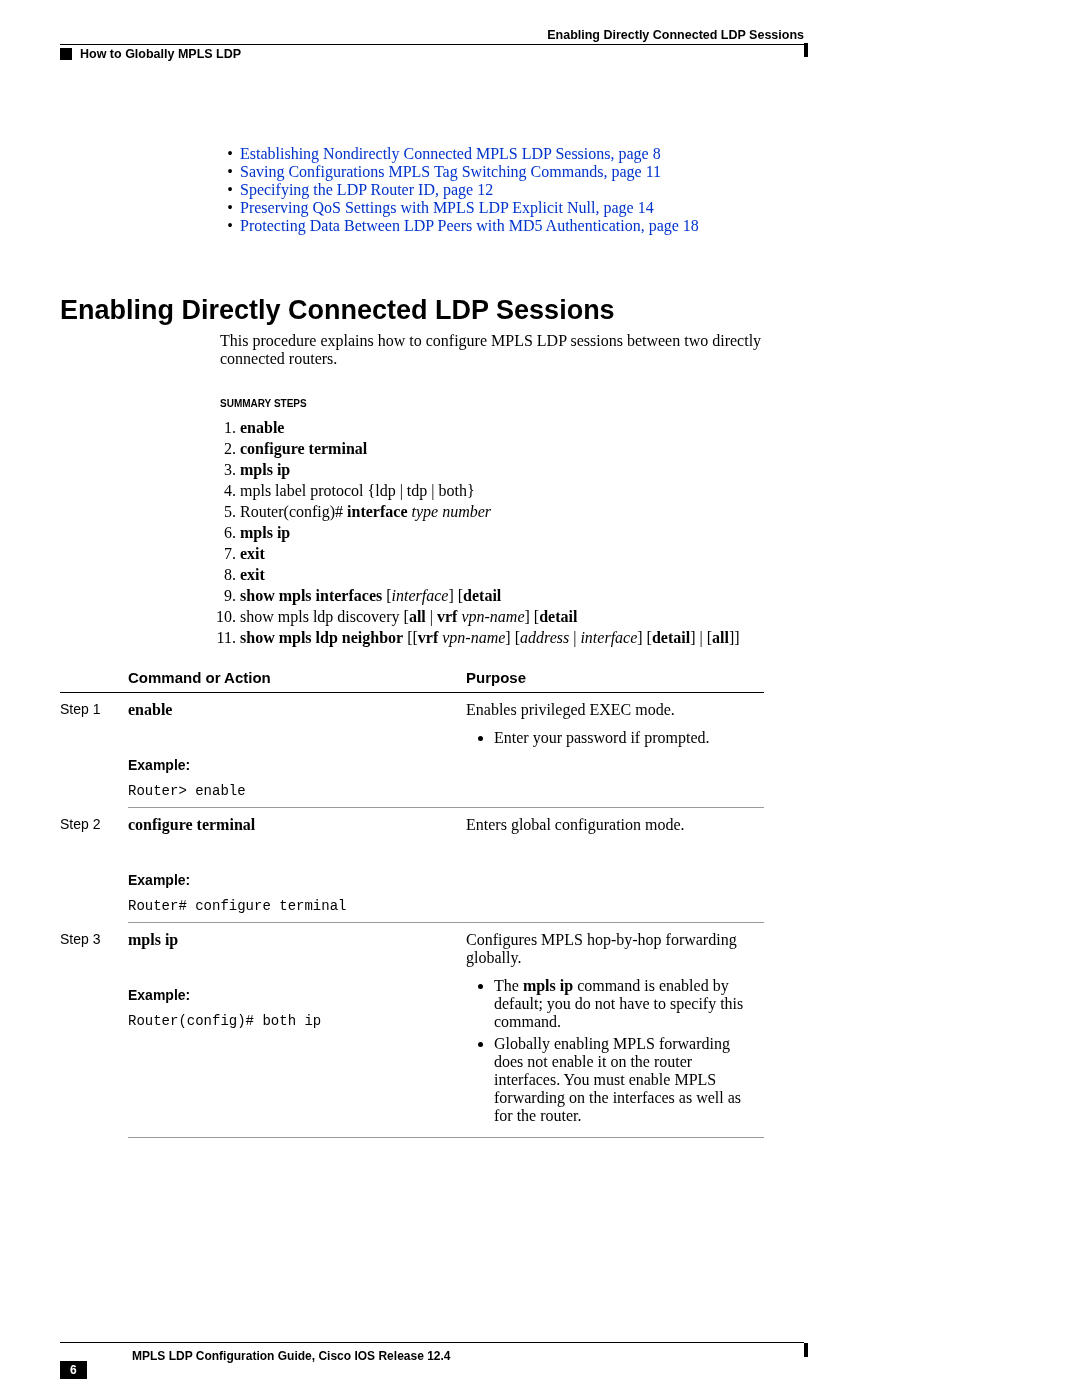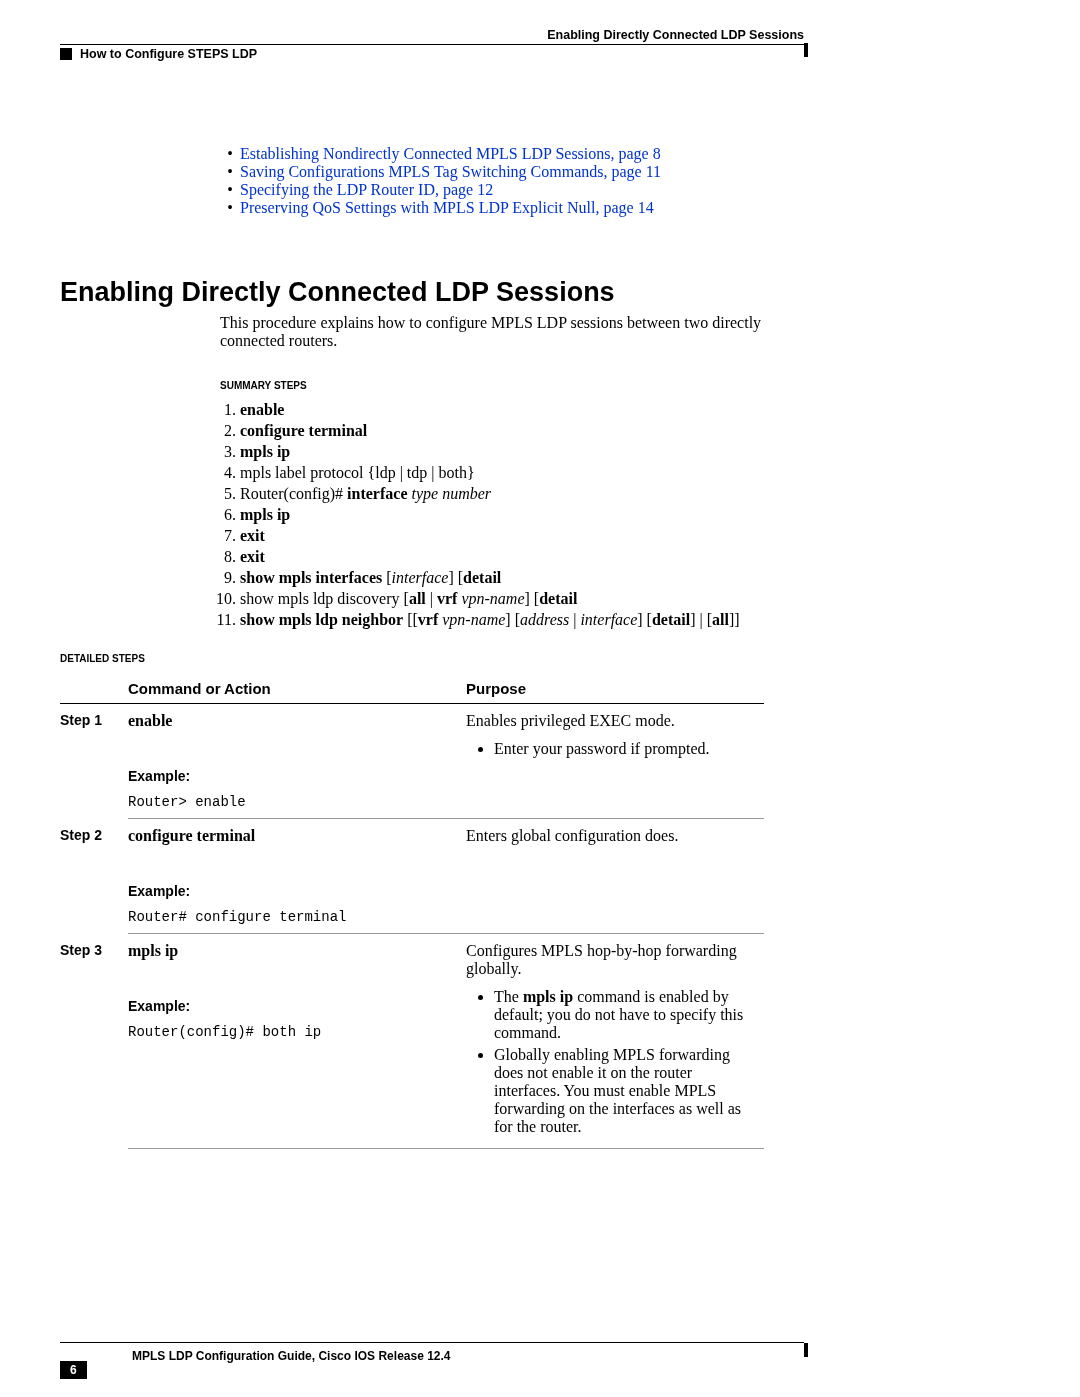--- a/index.html
+++ b/index.html
@@ -132,21 +132,21 @@
     vertical-align: top;
     padding: 8px 8px 8px 0;
   }
   table.detailed tr.sep td.cmd-cell,
   table.detailed tr.sep td.purpose-cell {
     border-bottom: 1px solid #9a9a9a;
   }
   td.step-cell {
     width: 60px;
     font-family: Arial, Helvetica, sans-serif;
-    font-weight: bold;
+    font-weight: normal;
     font-size: 14px;
     white-space: nowrap;
   }
   td.cmd-cell {
     width: 330px;
   }
   td.cmd-cell .cmd-name {
     font-weight: bold;
   }
   td.cmd-cell .example-label {
@@ -215,51 +215,51 @@
 
 <div class="page">
 
   <div class="top-line-right">Enabling Directly Connected LDP Sessions</div>
   <div class="right-tick"></div>
 
   <div style="height:14px;"></div>
   <hr class="hr-top">
   <div class="breadcrumb-row">
     <span class="top-black-sq"></span>
-    <span>How to Configure STEPS LDP</span>
+    <span>How to Globally MPLS LDP</span>
   </div>
 
   <div class="content">
 
     <ul class="toc" id="toc-list">
         <li><a href="#">Establishing Nondirectly Connected MPLS LDP Sessions,  page 8</a></li>
         <li><a href="#">Saving Configurations MPLS Tag Switching Commands,  page 11</a></li>
         <li><a href="#">Specifying the LDP Router ID,  page 12</a></li>
         <li><a href="#">Preserving QoS Settings with MPLS LDP Explicit Null,  page 14</a></li>
+        <li><a href="#">Protecting Data Between LDP Peers with MD5 Authentication,  page 18</a></li>
       </ul>
 
     <h1 class="section-title">Enabling Directly Connected LDP Sessions</h1>
     <div class="intro">This procedure explains how to configure MPLS LDP sessions between two directly connected routers.</div>
 
     <div class="sub-head">SUMMARY STEPS</div>
     <ol class="summary" id="summary-list">
         <li><b>enable</b></li>
         <li><b>configure terminal</b></li>
         <li><b>mpls ip</b></li>
         <li>mpls label protocol {ldp | tdp | both}</li>
         <li>Router(config)# <b>interface</b> <i>type number</i></li>
         <li><b>mpls ip</b></li>
         <li><b>exit</b></li>
         <li><b>exit</b></li>
         <li><b>show mpls interfaces</b> [<i>interface</i>] [<b>detail</b></li>
         <li>show mpls ldp discovery [<b>all</b> | <b>vrf</b> <i>vpn-name</i>] [<b>detail</b></li>
         <li><b>show mpls ldp neighbor</b> [[<b>vrf</b> <i>vpn-name</i>] [<i>address</i> | <i>interface</i>] [<b>detail</b>] | [<b>all</b>]]</li>
       </ol>
 
-    <div class="sub-head detailed">DETAILED STEPS</div>
 
     <table class="detailed">
       <thead>
         <tr>
           <th style="width:60px;"></th>
           <th>Command or Action</th>
           <th>Purpose</th>
         </tr>
       </thead>
       <tbody id="detailed-body">
@@ -278,21 +278,21 @@
             </td>
           </tr>
           <tr class="sep">
             <td class="step-cell">Step 2</td>
             <td class="cmd-cell">
               <div class="cmd-name">configure terminal</div>
               <div class="example-label">Example:</div>
               <div class="example-code">Router# configure terminal</div>
             </td>
             <td class="purpose-cell">
-              <div>Enters global configuration does.</div>
+              <div>Enters global configuration mode.</div>
             </td>
           </tr>
           <tr class="sep">
             <td class="step-cell">Step 3</td>
             <td class="cmd-cell">
               <div class="cmd-name">mpls ip</div>
               <div class="example-label">Example:</div>
               <div class="example-code">Router(config)# both ip</div>
             </td>
             <td class="purpose-cell">

